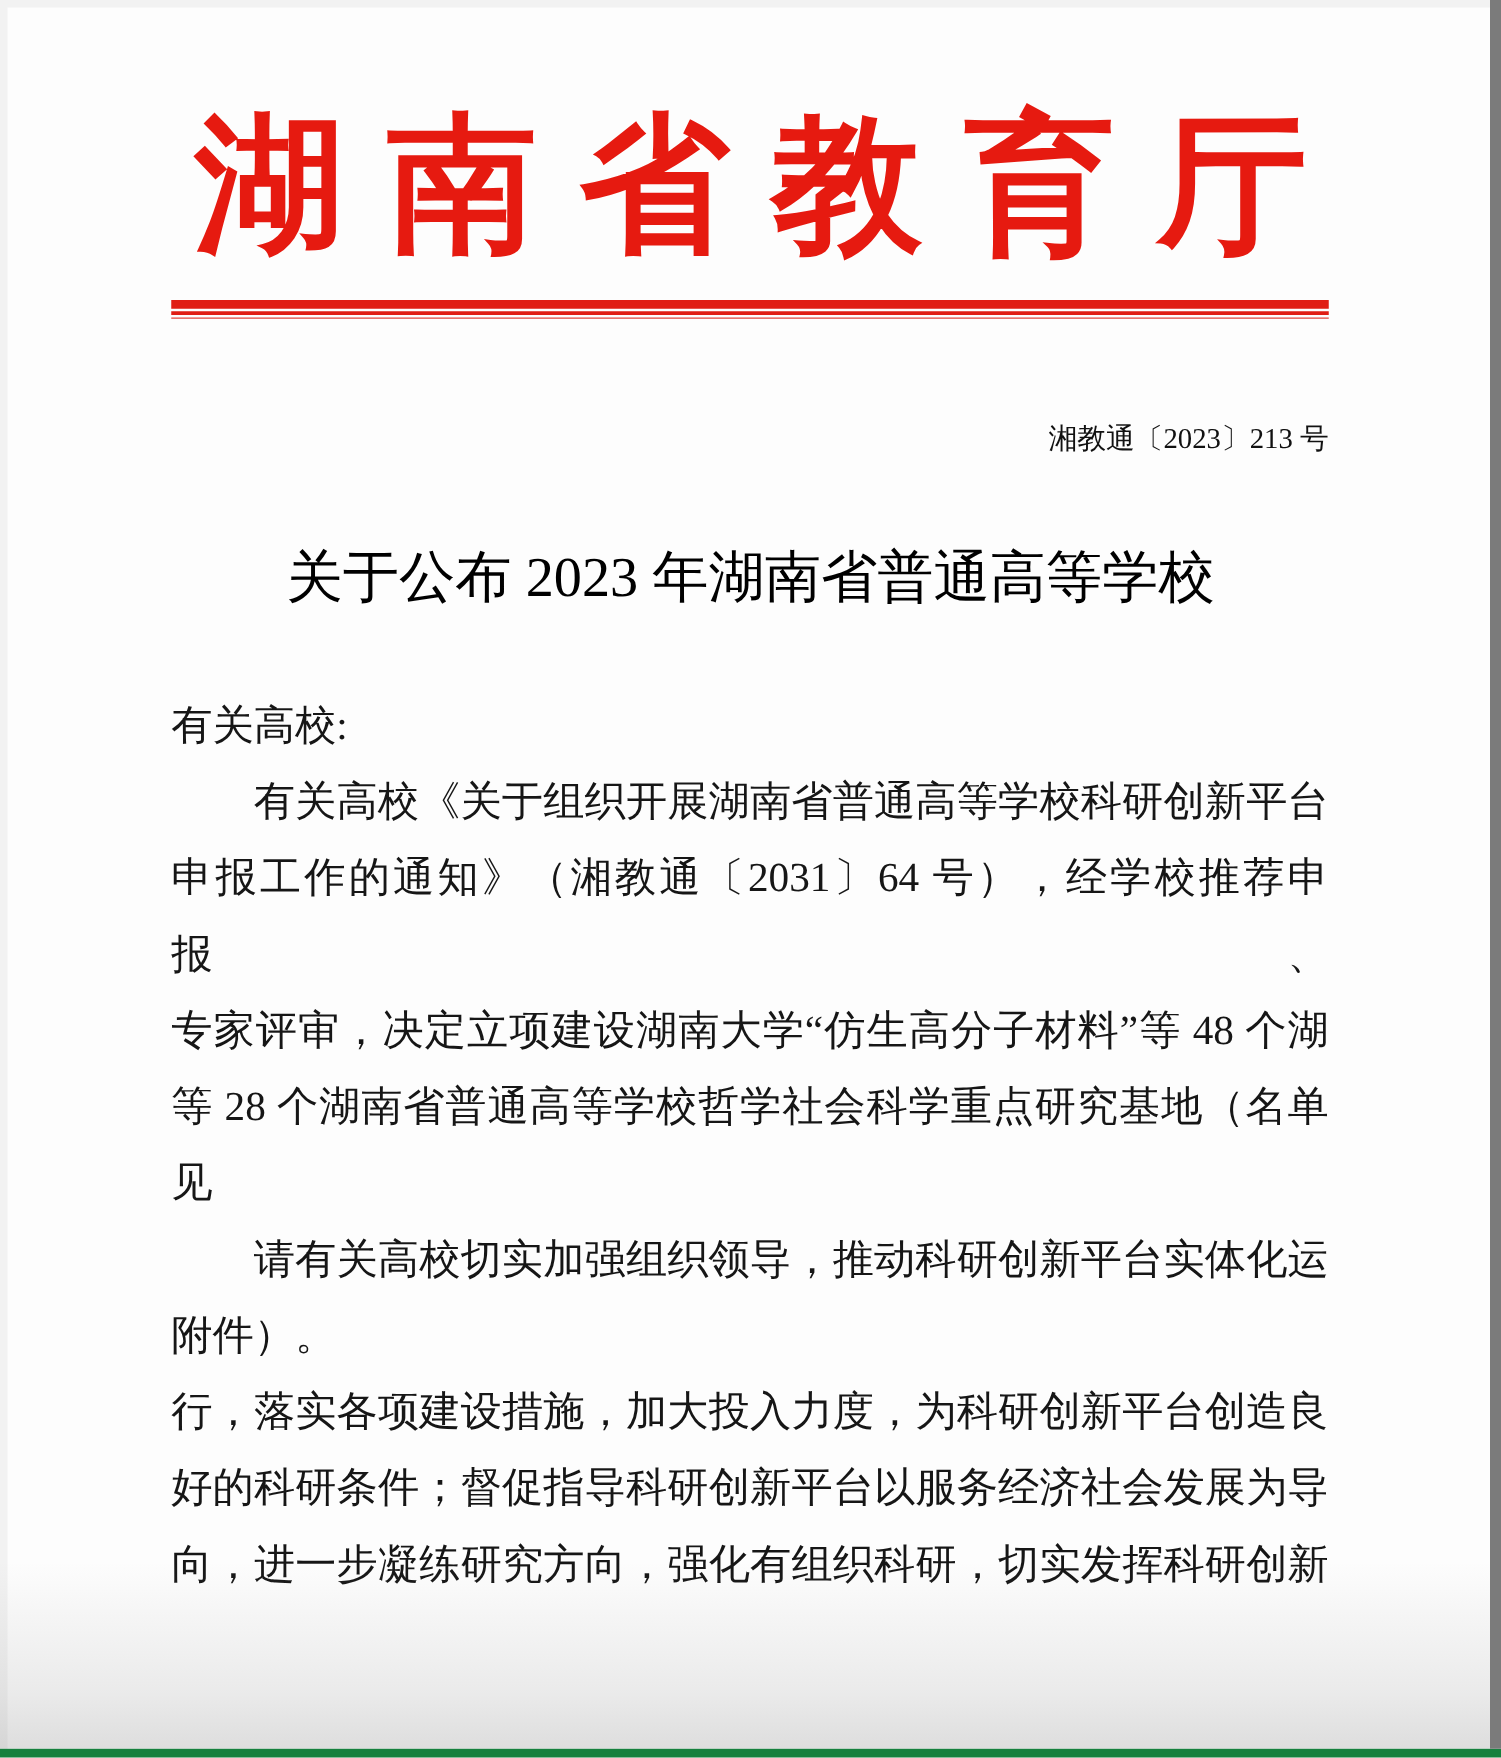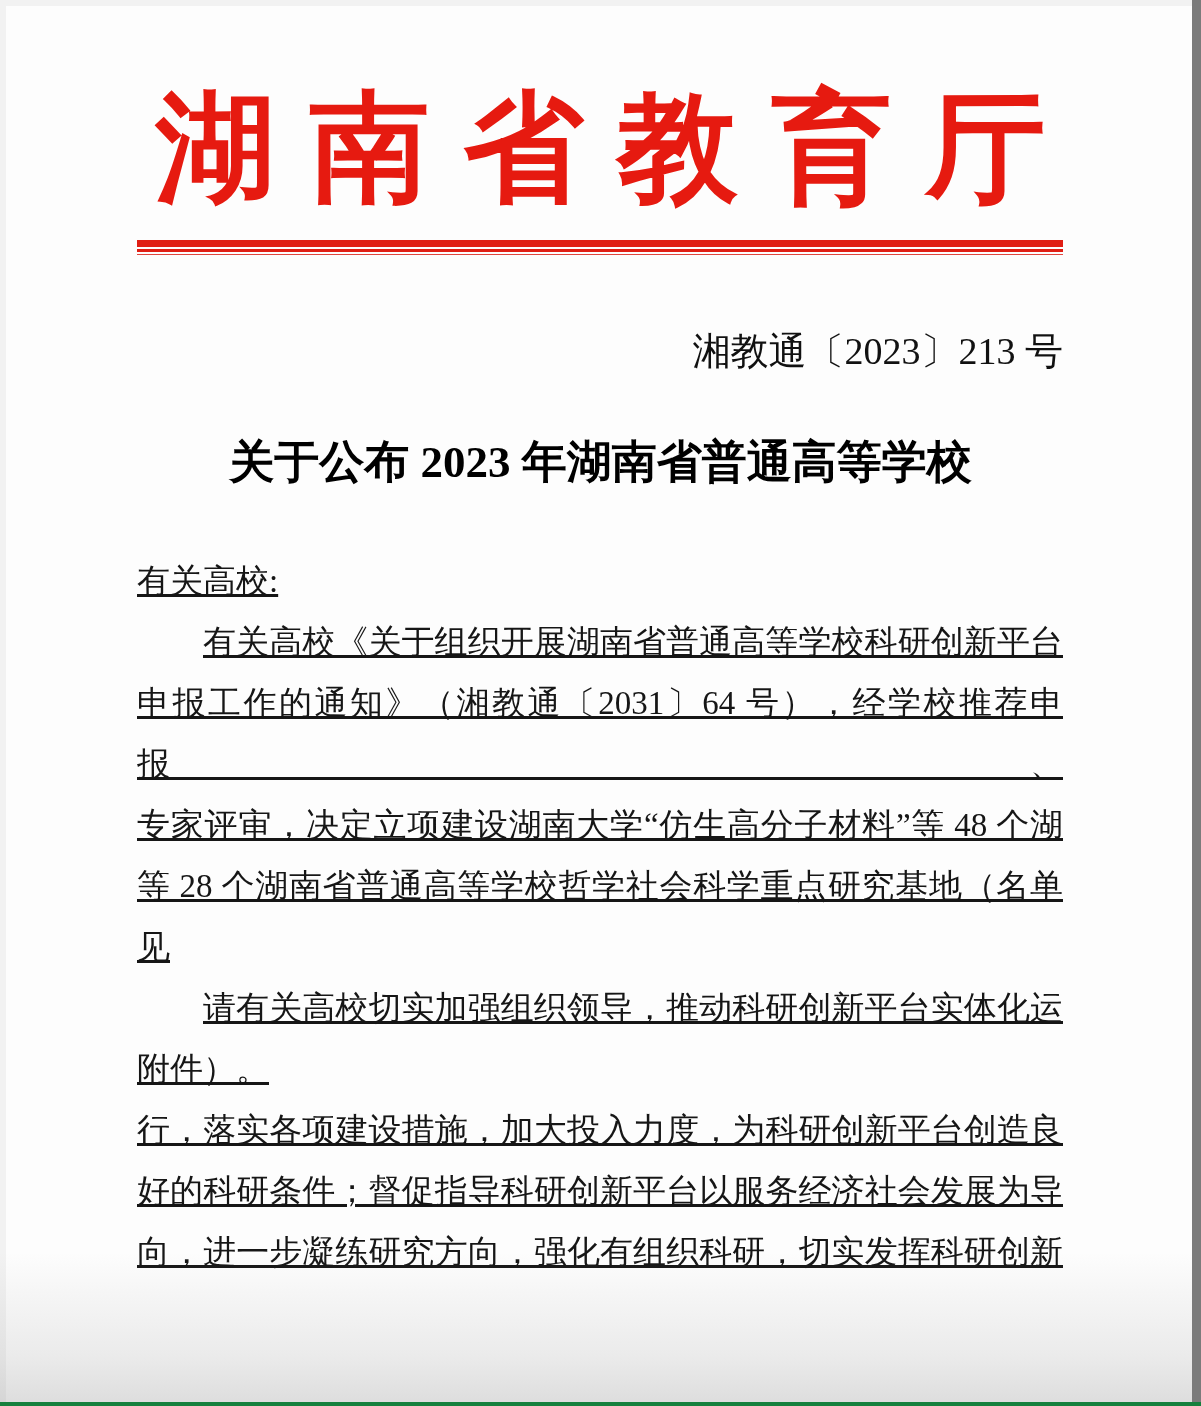--- a/index.html
+++ b/index.html
@@ -5,21 +5,21 @@
   html,body { margin:0; padding:0; }
   .page {
     position: relative;
     width: 1201px;
     height: 1406px;
     background: #fdfdfd;
     overflow: hidden;
     font-family: "Liberation Serif", serif;
     color: #1a1a1a;
     box-shadow: inset 6px 6px 0 #f2f2f2;
-    border-bottom: 4px solid #15803d;
+    border-bottom: 7px solid #15803d;
     box-sizing: border-box;
   }
   .agency {
     margin: 88px 0 0 0;
     text-align: center;
     font-size: 120px;
     line-height: 1.02;
     font-weight: 900;
     color: #e61a10;
     letter-spacing: 34px;
@@ -29,45 +29,44 @@
   .rule {
     margin: 30px 138px 0 137px;
   }
   .rule-thick { height: 7px; background: #e01e14; }
   .rule-gap   { height: 2px; background: transparent; }
   .rule-mid   { height: 3px; background: #e01e14; }
   .rule-thin  { height: 1px; background: #e0463e; }
   .docno {
     margin: 76px 138px 0 137px;
     text-align: right;
-    font-size: 38px;
+    font-size: 23px;
     line-height: 40px;
     color: #111;
     white-space: nowrap;
   }
   .title {
     margin-top: 60px;
     text-align: center;
-    font-weight: 700;
+    font-weight: 400;
     font-size: 45px;
     color: #000;
   }
   .title-line { line-height: 62px; }
   .body {
     margin: 58px 138px 0 137px;
     width: 926px;
   }
   .bline {
     font-size: 33px;
     line-height: 61px;
     text-align: justify;
     text-align-last: left;
     white-space: nowrap;
     color: #161616;
-    text-decoration: underline;
   }
   .stretch {
     white-space: normal;
     text-align-last: justify;
   }
   .indent { padding-left: 66px; }
   .edge-strip {
     position: absolute;
     top: 0; right: 0;
     width: 9px; height: 1406px;

